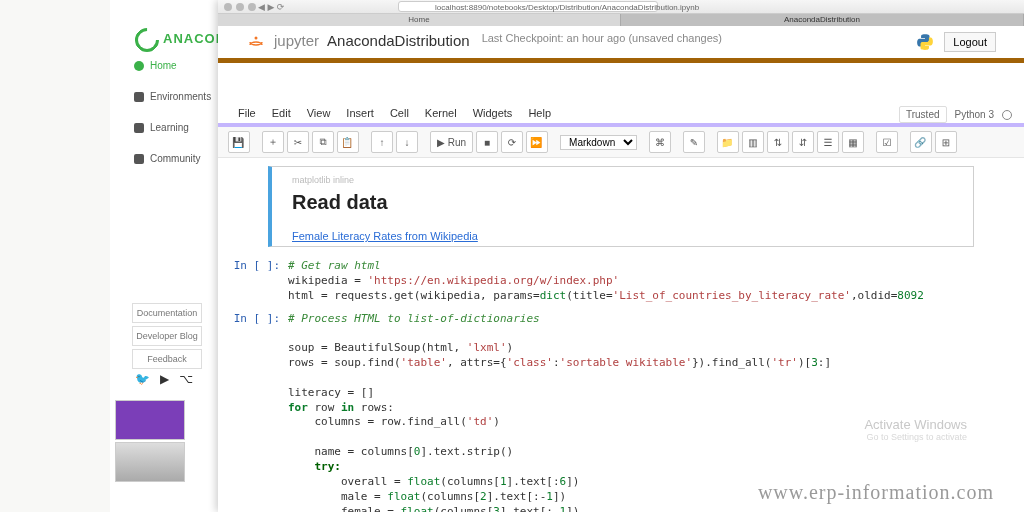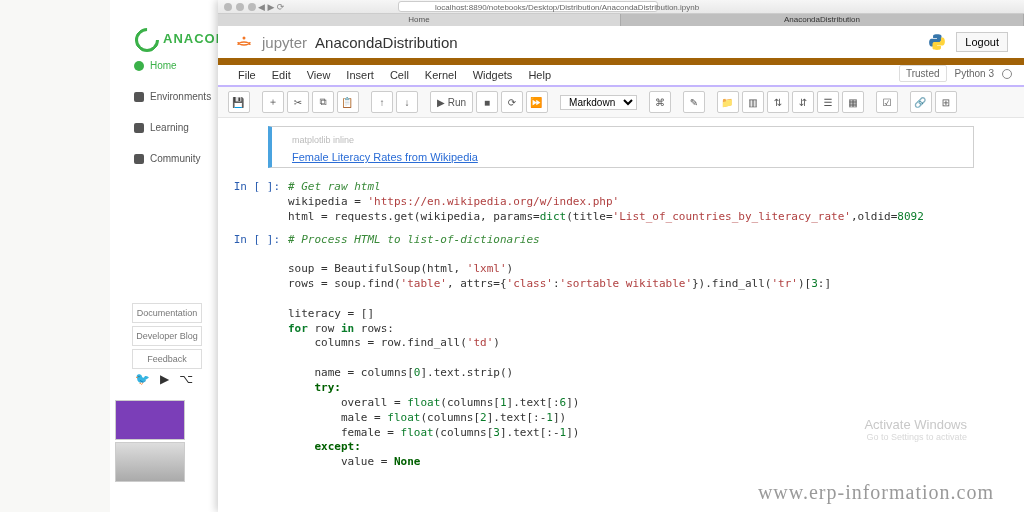--- a/index.html
+++ b/index.html
@@ -22,31 +22,31 @@
   .browser-window { position: absolute; left: 218px; top: 0; right: 0; height: 100%; background: #fff; box-shadow: -2px 0 8px rgba(0,0,0,0.2); }
   .browser-chrome { height: 14px; background: linear-gradient(#f6f6f6,#e8e8e8); border-bottom: 1px solid #ccc; position: relative; }
   .traffic { position:absolute; left:6px; top:3px; display:flex; gap:4px;}
   .traffic span{ width:8px;height:8px;border-radius:50%; background:#bbb;}
   .url-bar { position:absolute; left:180px; top:1px; width:260px; height:11px; background:#fff; border:1px solid #ccc; border-radius:3px; font-size:8px; line-height:11px; text-align:center; color:#666;padding-left:36px;}
   .addr-icons { position:absolute; left:40px; top:2px; display:flex; gap:6px; color:#888; font-size:9px;}
   .tab-strip { height: 12px; background: #cfcfcf; display:flex; font-size:8px; }
   .tab { flex:1; text-align:center; line-height:12px; border-right:1px solid #aaa; color:#555; background:#d8d8d8;}
   .tab.active{ background:#bfbfbf; color:#333;}
 
-  .jupyter-header { display:flex; align-items:center; padding: 6px 16px; gap:8px; border-bottom:7px solid #a16207;}
+  .jupyter-header { display:flex; align-items:flex-start; padding: 6px 28px; gap:8px; border-bottom:5px solid #a16207;}
   .jupyter-logo { width:20px; height:20px; }
   .jupyter-logo svg{width:100%;height:100%;}
   .jupyter-word { font-size:15px; color:#888;}
   .nb-title { font-size:15px; color:#333; font-weight:500;}
   .checkpoint { font-size:11px; color:#888; margin-left:4px;}
   .header-right { margin-left:auto; display:flex; align-items:center; gap:10px;}
   .python-logo { width:18px;height:18px; }
   .logout-btn { border:1px solid #ccc; background:#f8f8f8; padding:3px 8px; font-size:11px; border-radius:0; cursor:pointer;}
 
-  .menu-bar { display:flex; align-items:flex-start; padding: 0 12px; border-bottom:2px solid #c4b5fd; font-size:11px; color:#333;}
+  .menu-bar { display:flex; align-items:flex-end; padding: 0 12px; border-bottom:4px solid #c4b5fd; font-size:11px; color:#333;margin-top:40px;}
   .menu-item { padding:4px 8px; cursor:pointer;}
   .menu-right { margin-left:auto; display:flex; align-items:center; gap:8px; font-size:10px; color:#666;}
   .trusted { border:1px solid #ddd; padding:2px 6px; border-radius:2px;}
   .kernel-ind { width:10px;height:10px;border:1px solid #888;border-radius:50%;}
 
   .toolbar { display:flex; align-items:center; padding:4px 10px; gap:3px; border-bottom:1px solid #e5e5e5; background:#f8f8f8;}
   .tbtn { width:22px; height:22px; border:1px solid #ccc; background:#fff; border-radius:2px; display:flex; align-items:center; justify-content:center; font-size:10px; color:#555; cursor:pointer;}
   .tbtn.wide{ width:auto; padding:0 6px; gap:3px;}
   .cell-type { height:15px; border:1px solid #ccc; font-size:10px; padding:0 4px; background:#fff;}
   .sep { width:6px; }
@@ -126,20 +126,21 @@
   <div class="jupyter-header">
     <span class="jupyter-logo">
       <svg viewBox="0 0 40 40">
           <circle cx="20" cy="12" r="3" fill="#f37726"></circle>
           <path d="M8 20a12 6 0 0 0 24 0" fill="none" stroke="#f37726" stroke-width="3"></path>
           <path d="M8 26a12 6 0 0 1 24 0" fill="none" stroke="#f37726" stroke-width="3"></path>
         </svg>
     </span>
     <span class="jupyter-word">jupyter</span>
     <span class="nb-title">AnacondaDistribution</span>
+    <span class="checkpoint">Last Checkpoint: an hour ago  (unsaved changes)</span>
     <div class="header-right">
       <span class="python-logo">
         <svg viewBox="0 0 32 32">
             <path fill="#3776ab" d="M16 2c-7 0-7 3-7 3v4h7v1H6s-4 0-4 7 4 7 4 7h3v-4s0-4 4-4h7s4 0 4-4V5s0-3-8-3z"></path>
             <path fill="#ffd43b" d="M16 30c7 0 7-3 7-3v-4h-7v-1h10s4 0 4-7-4-7-4-7h-3v4s0 4-4 4h-7s-4 0-4 4v7s0 3 8 3z"></path>
           </svg>
       </span>
       <button class="logout-btn">Logout</button>
     </div>
   </div>
@@ -191,20 +192,21 @@
     <span class="sep"></span>
     <span class="tbtn">☑</span>
     <span class="sep"></span>
     <span class="tbtn">🔗</span>
     <span class="tbtn">⊞</span>
   </div>
 
   <div class="notebook-area">
     <div class="md-cell">
       <div class="md-top-faint">matplotlib inline</div>
+      <div class="md-title">Read data</div>
       <a class="md-link">Female Literacy Rates from Wikipedia</a>
     </div>
 
     <div class="code-cell">
       <div class="prompt">In [ ]:</div>
       <div class="code-body"><span class="c-comment"># Get raw html</span>
 <span>wikipedia = </span><span class="c-str">'https://en.wikipedia.org/w/index.php'</span>
 <span>html = requests.get(wikipedia, params=</span><span class="c-builtin">dict</span><span>(title=</span><span class="c-str">'List_of_countries_by_literacy_rate'</span><span>,oldid=</span><span class="c-num">8092</span></div>
     </div>
 

